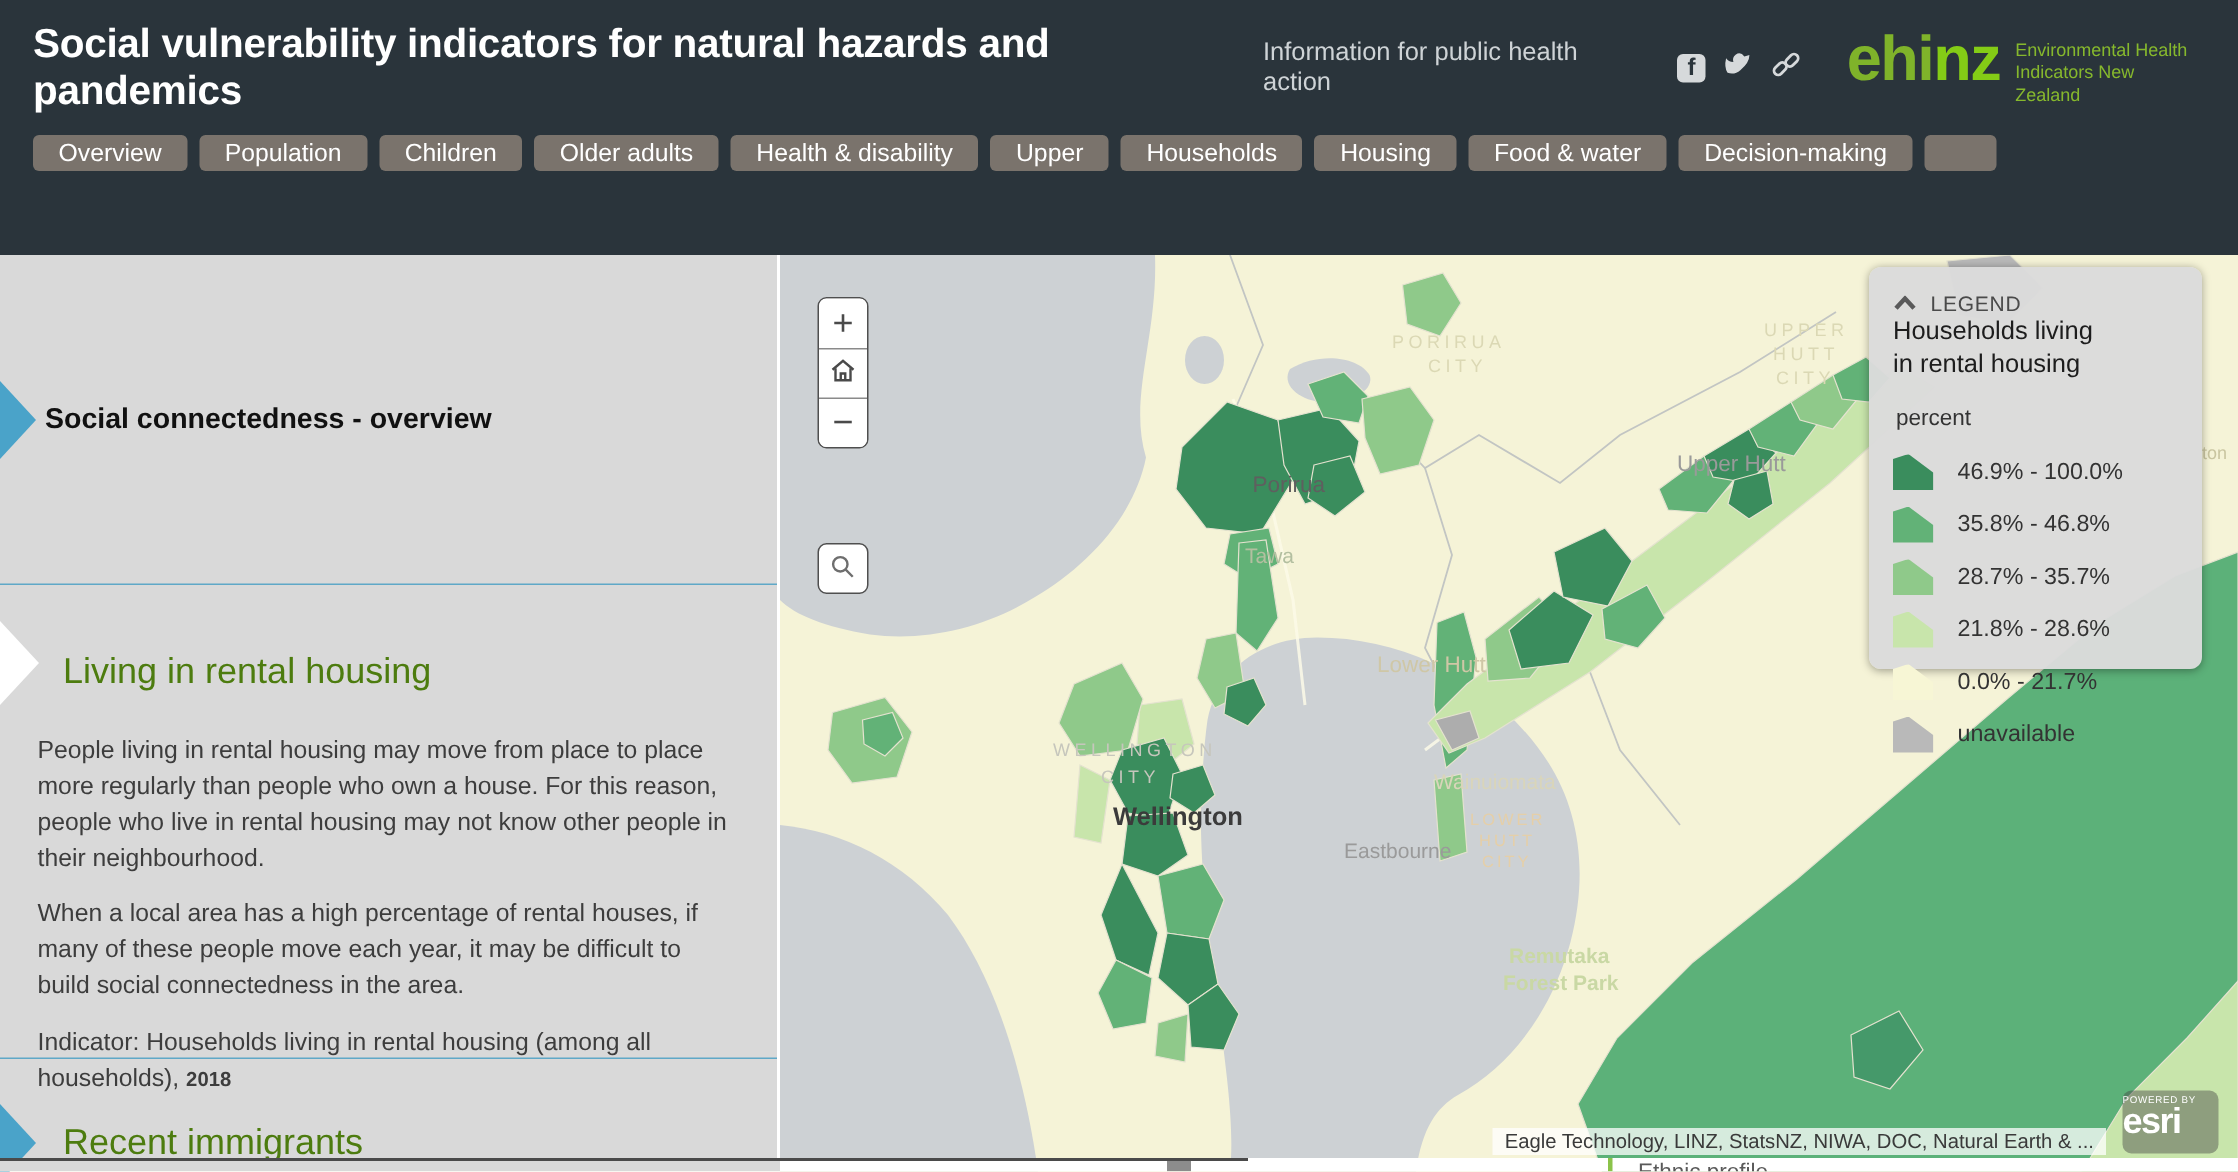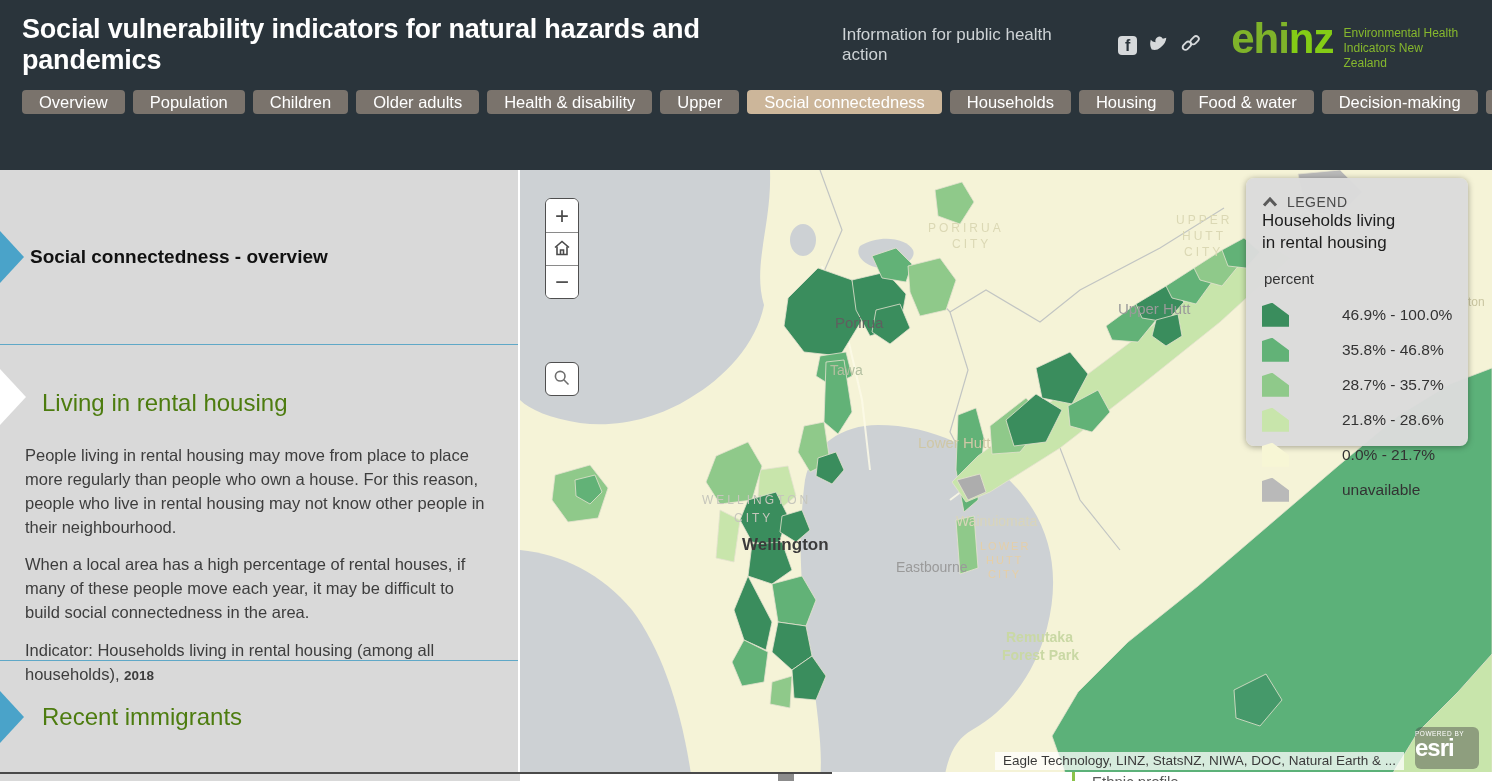--- a/index.html
+++ b/index.html
@@ -28,21 +28,21 @@
 
   
   #sidebar { position:absolute; left:0; top:170px; width:520px; height:602px; background:#d9d9d9;
              border-right:2px solid #fff; color:#3d3d3d; }
   .side-section { position:relative; }
   .sec-head { position:relative; display:flex; align-items:center; }
   .arrow { position:absolute; left:0; width:0; height:0; }
   .arrow.blue  { border-top:26px solid transparent; border-bottom:26px solid transparent; border-left:24px solid #4aa3c9; }
   .arrow.white { border-top:28px solid transparent; border-bottom:28px solid transparent; border-left:26px solid #ffffff; }
   .divider { border-bottom:1px solid #5fa8c7; }
-  #sec-overview { height:175px; display:flex; align-items:center; }
+  #sec-overview { height:220px; display:flex; align-items:center; }
   #sec-overview h2 { font-size:19px; font-weight:bold; color:#111; padding-left:30px; }
   #sec-rental { height:316px; }
   .big-head { font-size:24px; font-weight:normal; color:#4d7c0f; padding-left:42px; }
   #rental-head { padding-top:44px; padding-bottom:26px; position:relative; }
   #rental-head .arrow { top:24px; }
   .body-copy { padding:0 30px 0 25px; font-size:16.5px; line-height:1.46; color:#3d3d3d; }
   .body-copy p { margin-bottom:13px; }
   .year { font-size:13.5px;font-weight:bold; }
   #sec-recent { height:112px; display:flex; align-items:center; position:relative; }
   #sec-overview .arrow, #sec-recent .arrow { top:50%; margin-top:-26px; }
@@ -64,21 +64,21 @@
   #legend { position:absolute; right:24px; top:8px; width:222px; height:268px;
             background:rgba(219,219,219,0.97); border-radius:8px; padding:16px 14px 14px 16px;
             box-shadow:0 1px 6px rgba(0,0,0,0.35); }
   .legend-head { display:flex; align-items:center; gap:9px; color:#4a4a4a; font-size:14px;
                  letter-spacing:0.5px; cursor:pointer; }
   .legend-title { margin:0 0 16px 0; font-size:17px; color:#1d1d1d; line-height:1.3; width:150px; }
   .legend-unit { font-size:15px; color:#333; margin-bottom:10px; padding-left:2px; }
   .legend-row { display:flex; align-items:center; gap:16px; height:35px; }
   .swatch { width:27px; height:24px; flex:0 0 27px;
             clip-path:polygon(0 14%, 38% 0, 100% 52%, 100% 100%, 0 100%); }
-  .legend-label { font-size:15.5px; color:#333;margin-left:37px; }
+  .legend-label { font-size:15.5px; color:#333; }
 
   
   .attribution { position:absolute; right:88px; bottom:11px; background:rgba(255,255,255,0.75);
                  font-size:13.5px; color:#3a3a3a; padding:1px 8px 2px 8px; white-space:nowrap;text-align:right; }
   .esri-badge { position:absolute; right:13px; bottom:12px; width:64px; height:42px;
                 background:rgba(70,70,70,0.45); border-radius:6px; color:#fff; text-align:left;
                 padding-top:3px; }
   .powered-by { font-size:6.5px; letter-spacing:0.5px; }
   .esri-word { font-size:24px; font-weight:bold; line-height:0.9; letter-spacing:-1px; }
 
@@ -124,21 +124,20 @@
         </span>
       </div>
     </div>
     <div class="tabs">
       <button class="tab">Overview</button>
       <button class="tab">Population</button>
       <button class="tab">Children</button>
       <button class="tab">Older adults</button>
       <button class="tab">Health &amp; disability</button>
       <button class="tab">Upper</button>
-      <button class="tab active">Social connectedness</button>
       <button class="tab">Households</button>
       <button class="tab">Housing</button>
       <button class="tab">Food &amp; water</button>
       <button class="tab">Decision-making</button>
       <button class="tab icon-tab">
         
       </button>
     </div>
   </div>
 

